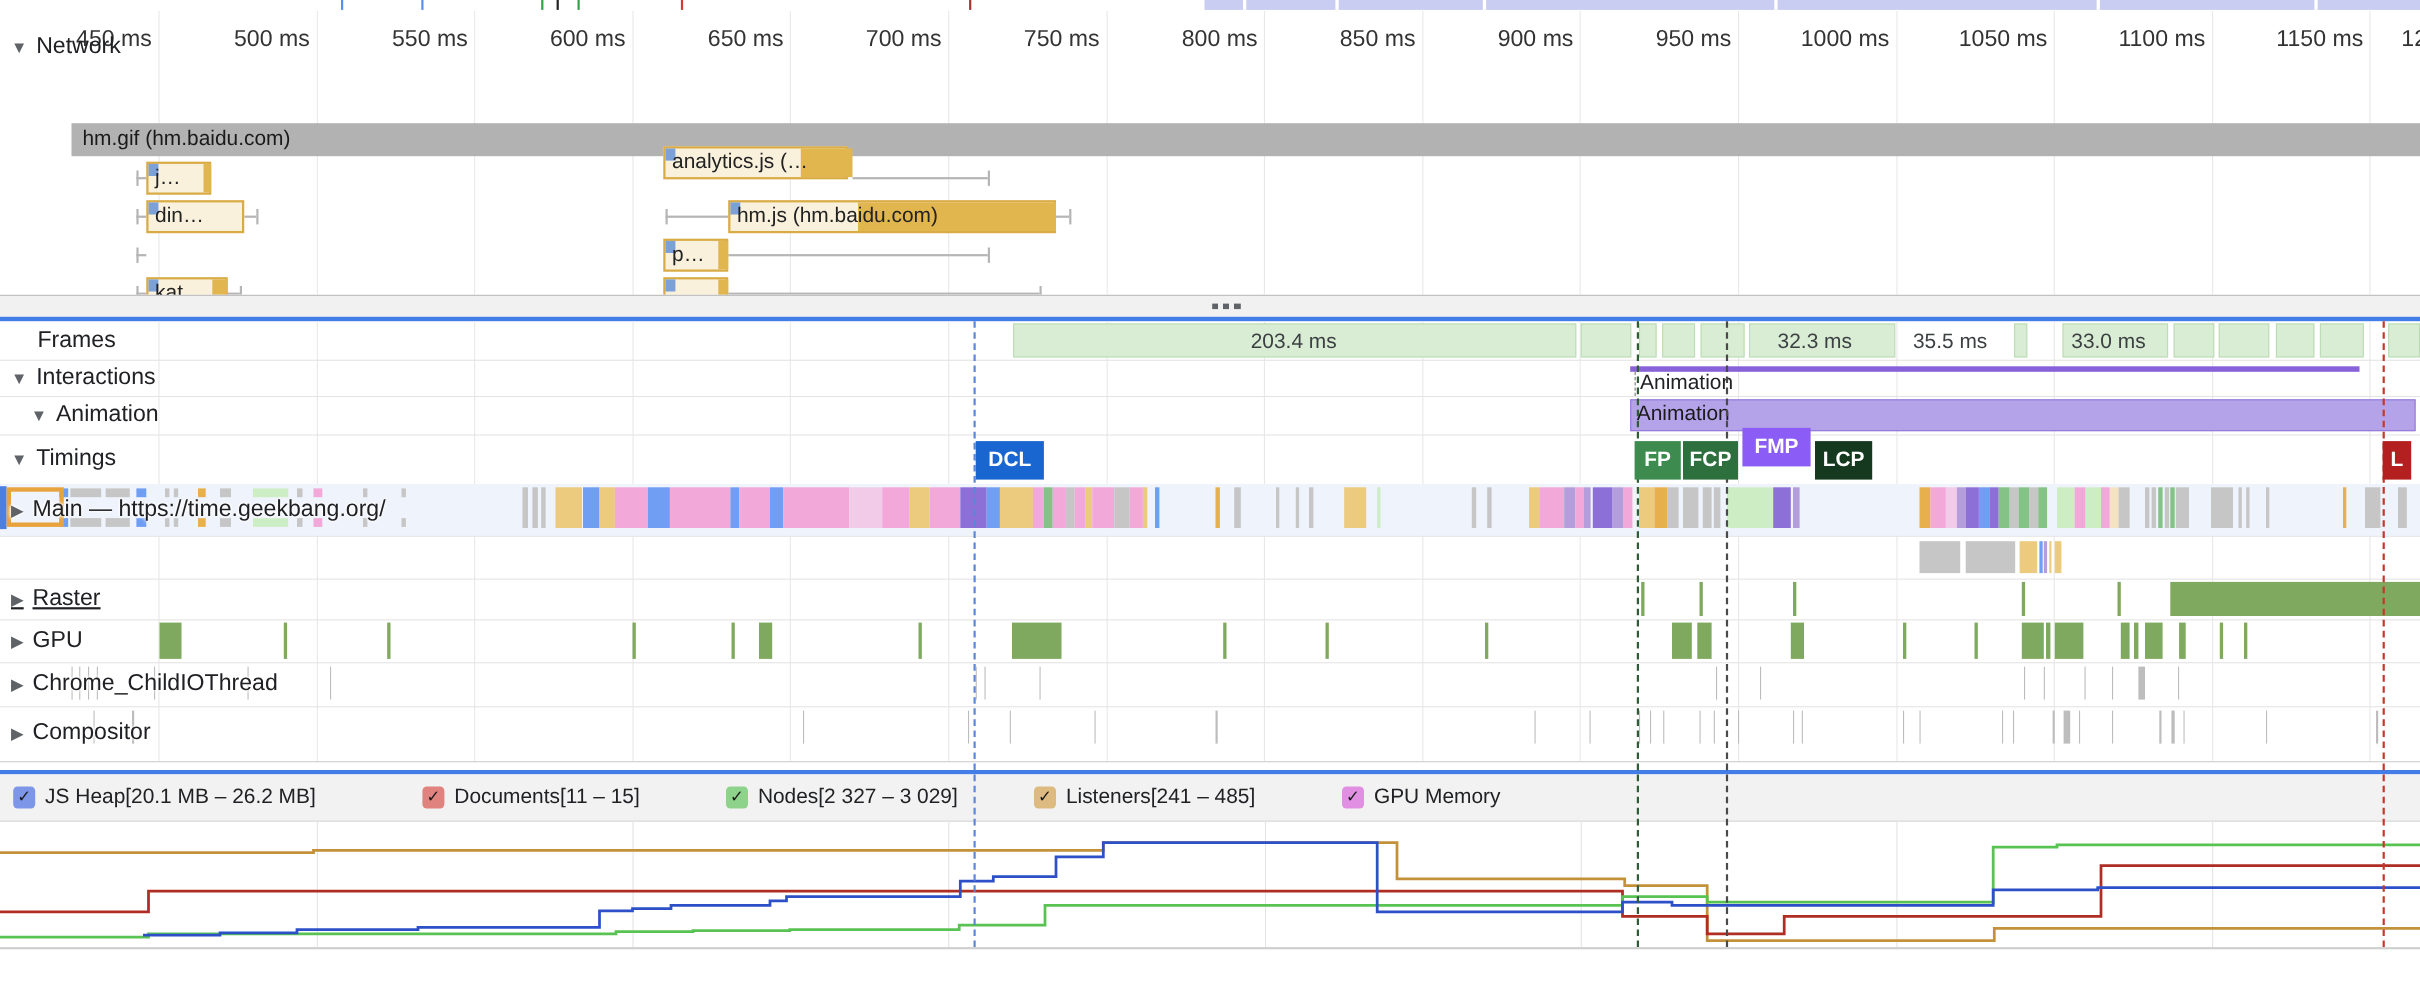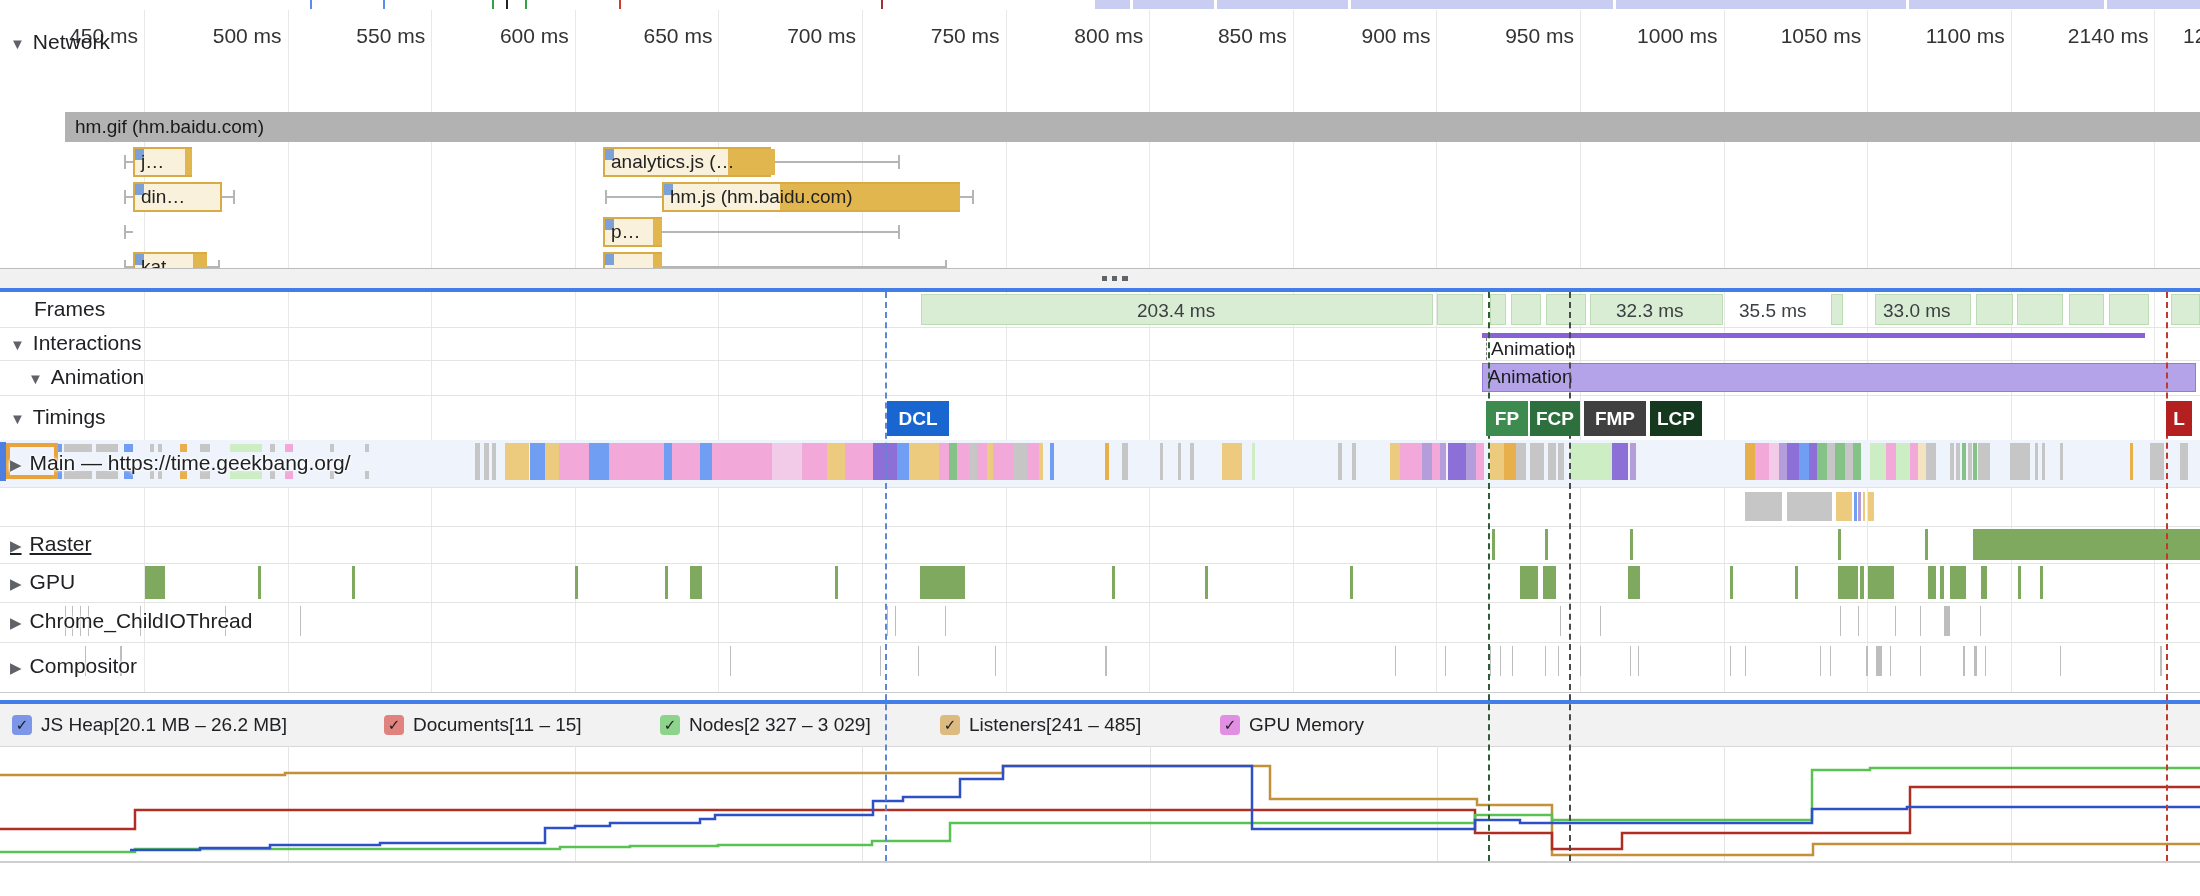--- a/index.html
+++ b/index.html
@@ -59,21 +59,21 @@
       <div class="ruler-label" style="left: 618.4px;">650 ms</div>
       <div class="ruler-label" style="left: 762px;">700 ms</div>
       <div class="ruler-label" style="left: 905.6px;">750 ms</div>
       <div class="ruler-label" style="left: 1049.2px;">800 ms</div>
       <div class="ruler-label" style="left: 1192.8px;">850 ms</div>
       <div class="ruler-label" style="left: 1336.4px;">900 ms</div>
       <div class="ruler-label" style="left: 1480px;">950 ms</div>
       <div class="ruler-label" style="left: 1623.6px;">1000 ms</div>
       <div class="ruler-label" style="left: 1767.2px;">1050 ms</div>
       <div class="ruler-label" style="left: 1910.8px;">1100 ms</div>
-      <div class="ruler-label" style="left: 2054.4px;">2140 ms</div>
+      <div class="ruler-label" style="left: 2054.4px;">1150 ms</div>
       <div class="ruler-label" style="left: 2183px; text-align: left;">1200 ms</div>
     </div>
   <div class="abs" id="network-pane" style="left:0;top:10px;width:2200px;height:258px;overflow:hidden;">
       <div class="gridline" style="left: 144px; top: 0px; height: 258px;"></div>
       <div class="gridline" style="left: 287.6px; top: 0px; height: 258px;"></div>
       <div class="gridline" style="left: 431.2px; top: 0px; height: 258px;"></div>
       <div class="gridline" style="left: 574.8px; top: 0px; height: 258px;"></div>
       <div class="gridline" style="left: 718.4px; top: 0px; height: 258px;"></div>
       <div class="gridline" style="left: 862px; top: 0px; height: 258px;"></div>
       <div class="gridline" style="left: 1005.6px; top: 0px; height: 258px;"></div>
@@ -88,21 +88,21 @@
       <div class="gray-bar" style="left: 65px; top: 102px; width: 2135px; padding-left: 10px;">hm.gif (hm.baidu.com)</div>
       <div class="whisker" style="left: 124px; top: 151px; width: 9px;"></div>
       <div class="whisker-cap" style="left: 124px; top: 145px;"></div>
       <div class="net-bar" style="left: 133px; top: 137px; width: 59px;">
         <div class="net-amber" style="left: 50px; width: 7px;"></div>
         <div class="net-chip"></div>
         <div class="net-text">j…</div>
       </div>
       <div class="whisker" style="left: 775px; top: 151px; width: 123px;"></div>
       <div class="whisker-cap" style="left: 898px; top: 145px;"></div>
-      <div class="net-bar" style="left: 603px; top: 137px; width: 168px;">
+      <div class="net-bar" style="left: 603px; top: 123px; width: 168px;">
         <div class="net-amber" style="left: 123px; width: 47px;"></div>
         <div class="net-chip"></div>
         <div class="net-text">analytics.js (…</div>
       </div>
       <div class="whisker" style="left: 124px; top: 186px; width: 9px;"></div>
       <div class="whisker-cap" style="left: 124px; top: 180px;"></div>
       <div class="whisker" style="left: 222px; top: 186px; width: 11px;"></div>
       <div class="whisker-cap" style="left: 233px; top: 180px;"></div>
       <div class="net-bar" style="left: 133px; top: 172px; width: 89px;">
         <div class="net-chip"></div>
@@ -197,21 +197,21 @@
       <div class="frames-text" style="top: 8px; z-index: 4; left: 1739px;">35.5 ms</div>
       <div class="frames-text" style="top: 8px; z-index: 4; left: 1883px;">33.0 ms</div>
       <div class="abs" style="left: 1482px; top: 41px; width: 663px; height: 5px; background: rgb(136, 98, 216); z-index: 2;"></div>
       <div class="abs" style="left: 1486px; top: 46px; font-size: 19px; color: rgb(32, 33, 36); z-index: 3; border-left: 1px dashed rgb(119, 119, 119); padding-left: 4px;">Animation</div>
       <div class="abs" style="left: 1482px; top: 71px; width: 714px; height: 29px; background: rgb(180, 163, 232); border: 1px solid rgb(149, 120, 216); box-sizing: border-box; z-index: 2;">
         <div class="abs" style="left: 5px; top: 2px; font-size: 19px; color: rgb(26, 26, 26);">Animation</div>
       </div>
       <div class="badge" style="left: 887px; top: 109px; width: 62px; background: rgb(26, 102, 208);">DCL</div>
       <div class="badge" style="left: 1486px; top: 109px; width: 42px; background: rgb(61, 139, 79);">FP</div>
       <div class="badge" style="left: 1530px; top: 109px; width: 50px; background: rgb(46, 111, 62);">FCP</div>
-      <div class="badge" style="left: 1584px; top: 109px; width: 62px; background: #404040;">FMP</div>
+      <div class="badge" style="left: 1584px; top: 97px; width: 62px; background: #8b5cf6;">FMP</div>
       <div class="badge" style="left: 1650px; top: 109px; width: 52px; background: rgb(21, 57, 31);">LCP</div>
       <div class="badge" style="left: 2166px; top: 109px; width: 26px; background: rgb(180, 32, 32);">L</div>
       <div class="seg" style="left: 64px; top: 152px; width: 28px; height: 8px; background: rgb(198, 198, 198); z-index: 1;"></div>
       <div class="seg" style="left: 64px; top: 179px; width: 28px; height: 8px; background: rgb(198, 198, 198); z-index: 1;"></div>
       <div class="seg" style="left: 96px; top: 152px; width: 22px; height: 8px; background: rgb(198, 198, 198); z-index: 1;"></div>
       <div class="seg" style="left: 96px; top: 179px; width: 22px; height: 8px; background: rgb(198, 198, 198); z-index: 1;"></div>
       <div class="seg" style="left: 124px; top: 152px; width: 9px; height: 8px; background: rgb(111, 158, 242); z-index: 1;"></div>
       <div class="seg" style="left: 124px; top: 179px; width: 9px; height: 8px; background: rgb(111, 158, 242); z-index: 1;"></div>
       <div class="seg" style="left: 150px; top: 152px; width: 4px; height: 8px; background: rgb(198, 198, 198); z-index: 1;"></div>
       <div class="seg" style="left: 150px; top: 179px; width: 4px; height: 8px; background: rgb(198, 198, 198); z-index: 1;"></div>

